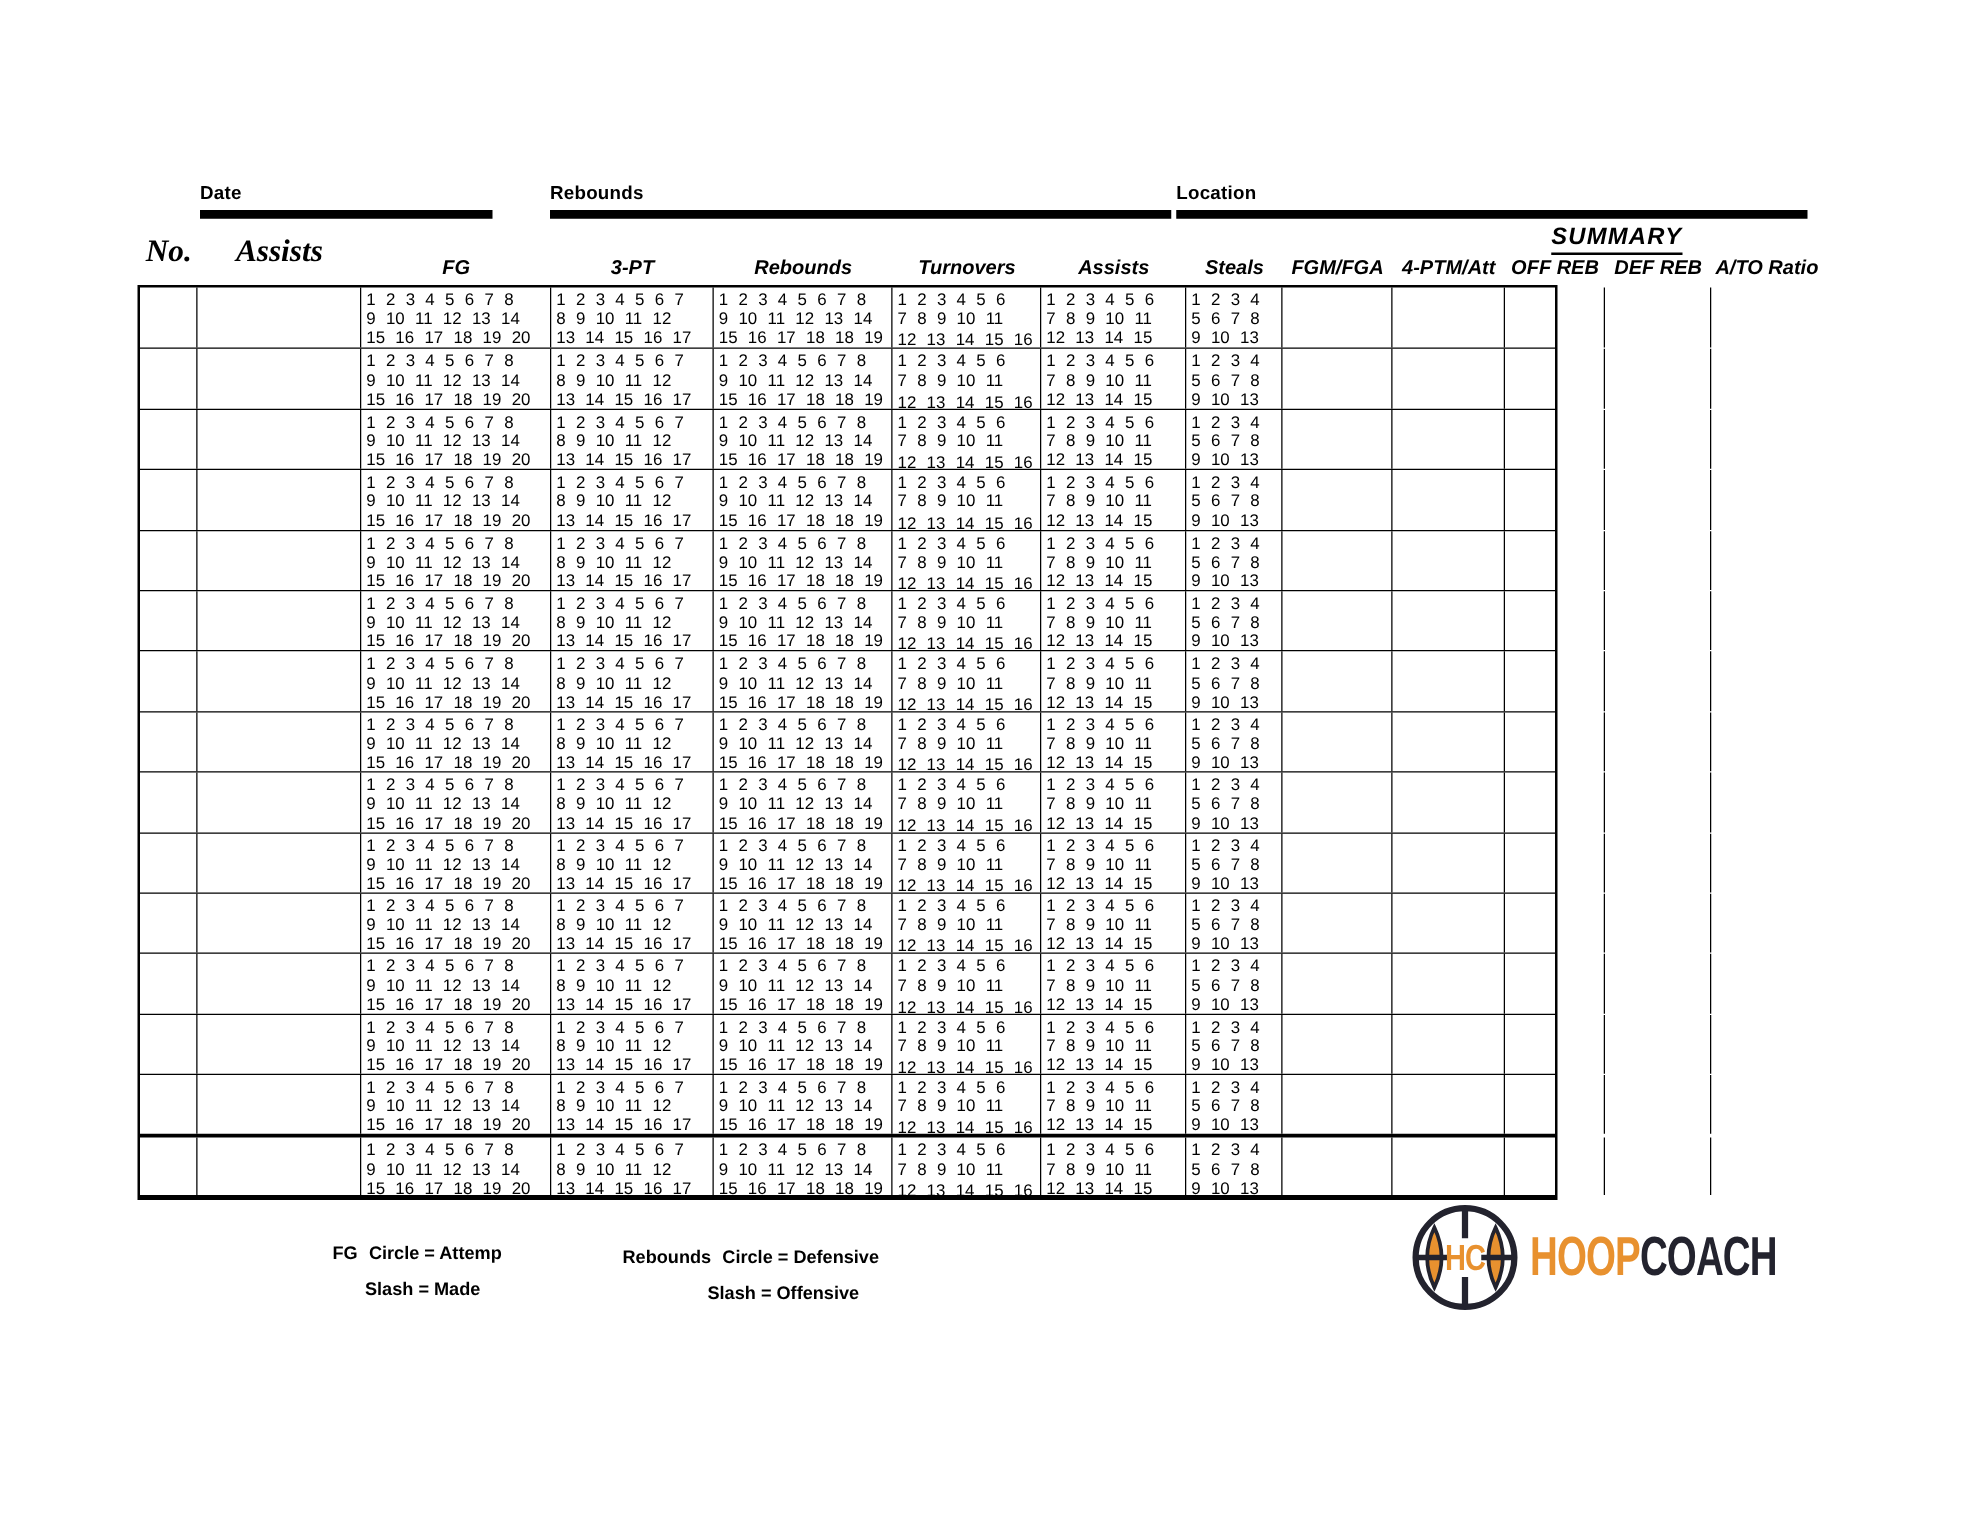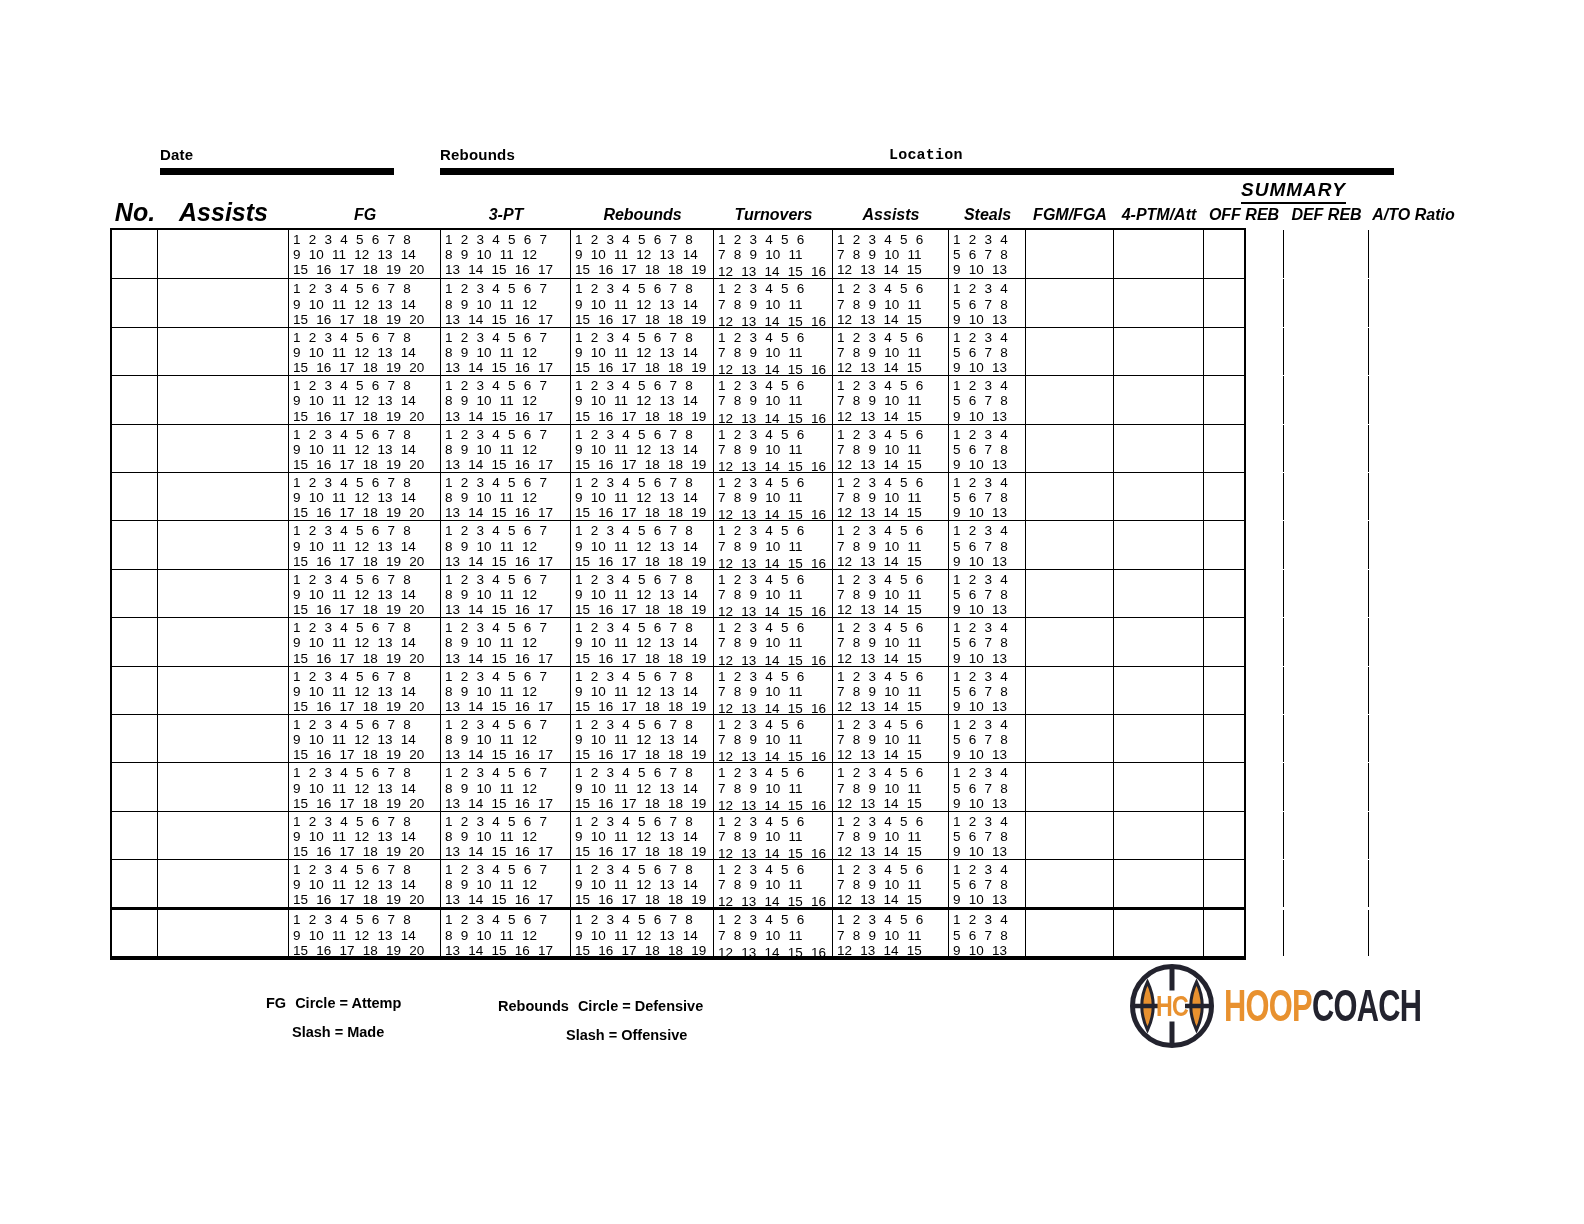--- a/index.html
+++ b/index.html
@@ -6,39 +6,39 @@
   .page {
     position:relative; width:1584px; height:1224px; background:#ffffff;
     font-family:"Liberation Sans", sans-serif; color:#000; overflow:hidden;
   }
 
   
   .field { position:absolute; height:22px; border-bottom:7px solid #000000; }
   .field-label { font-weight:bold; font-size:15px; letter-spacing:0.2px; }
   #field-date     { left:160px; top:146px; width:234px; }
   #field-opponent { left:440px; top:146px; width:497px; }
-  #field-location { left:889px; top:146px; width:505px;font-family:Liberation Mono, monospace; }
+  #field-location { left:941px; top:146px; width:505px; }
 
   .summary-title {
     position:absolute; left:1241px; top:179px;
     font-size:19px; font-weight:bold; font-style:italic;
     letter-spacing:1px; border-bottom:2.5px solid #000; padding-bottom:1px;
   }
 
   
   .header-row {
     position:absolute; left:112px; top:194px; width:1346px; height:34px;
     display:flex; align-items:flex-end;
   }
   .hcell {
     display:flex; justify-content:center; align-items:flex-end;
     font-weight:bold; font-style:italic; font-size:16px; padding-bottom:4px;
     white-space:nowrap;
   }
-  .hcell.big { font-size:25px; padding-bottom:1px; }
+  .hcell.big { font-size:25px; padding-bottom:12px;font-family:Liberation Serif, serif; }
 
   
   .w-no{width:46px;flex:0 0 46px}   .w-player{width:131px;flex:0 0 131px}
   .w-fg{width:152px;flex:0 0 152px} .w-3pt{width:130px;flex:0 0 130px}
   .w-reb{width:143px;flex:0 0 143px}.w-to{width:119px;flex:0 0 119px}
   .w-ast{width:116px;flex:0 0 116px}.w-stl{width:77px;flex:0 0 77px}
   .w-s1{width:88px;flex:0 0 88px}   .w-s2{width:90px;flex:0 0 90px}
   .w-s3{width:80px;flex:0 0 80px}   .w-s4{width:85px;flex:0 0 85px}
   .w-s5{width:89px;flex:0 0 89px}
 

